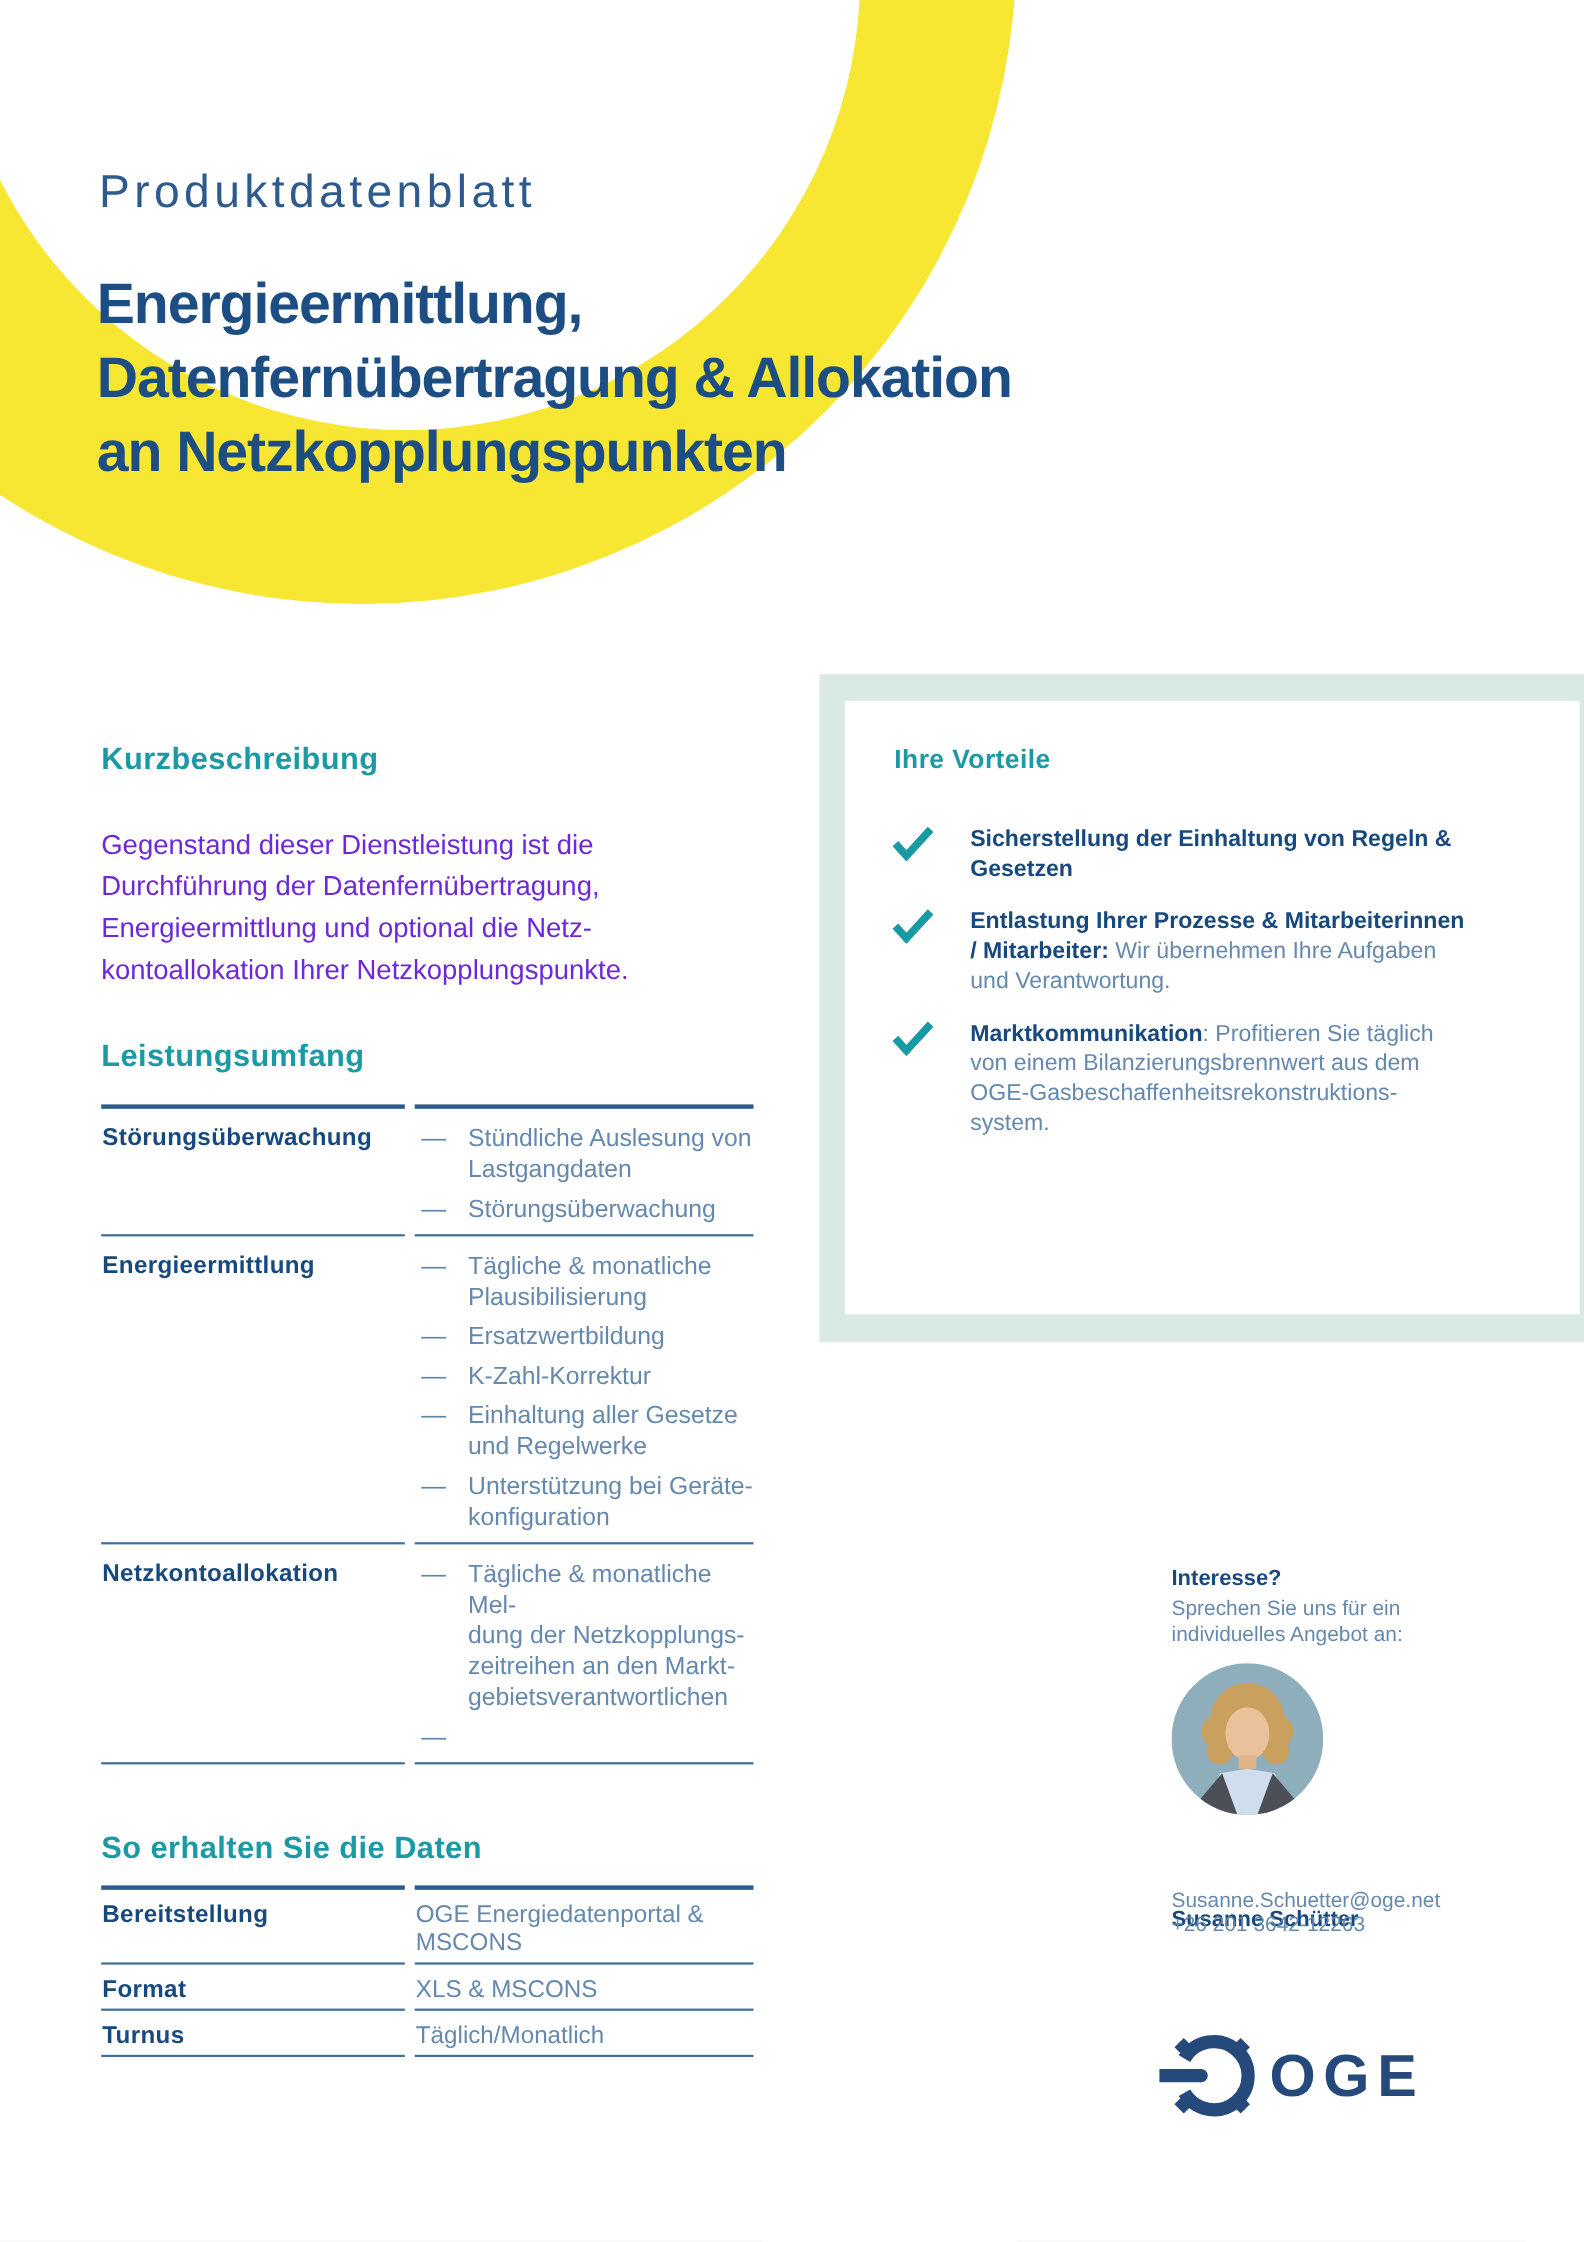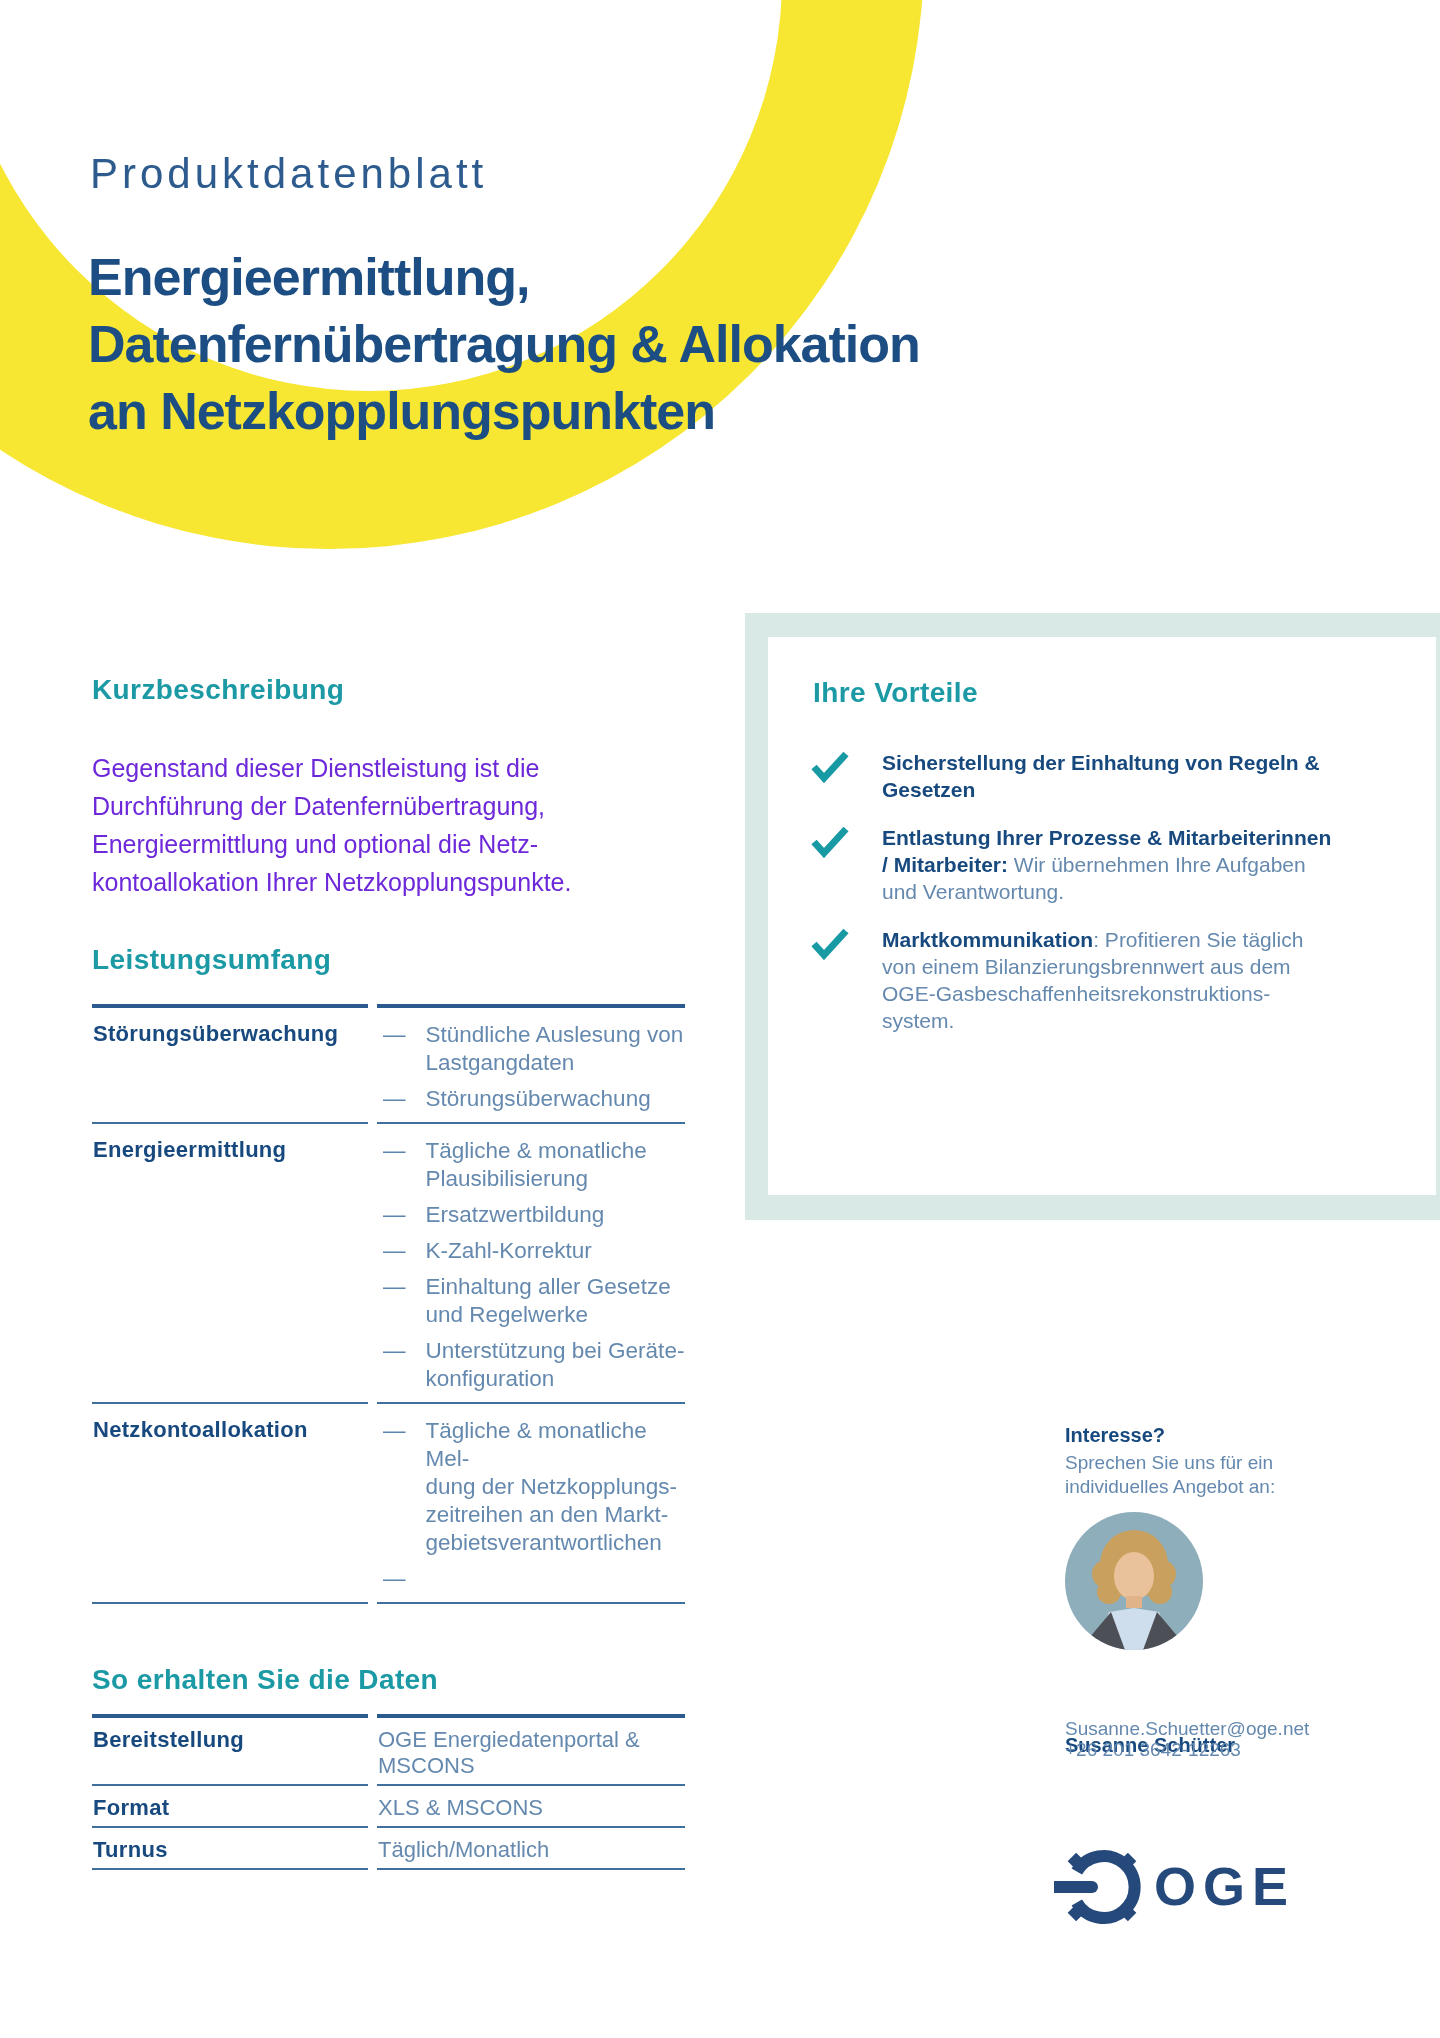--- a/index.html
+++ b/index.html
@@ -50,21 +50,21 @@
   .t2 .t-row .val{padding:9px 0 5px 1px;font-size:22px;line-height:26px;color:#6589AE;white-space:pre-line;}
   .t-item{display:flex;margin-bottom:8px;}
   .t-item:last-child{margin-bottom:0;}
   .t-item .dash{flex:none;margin:0 20px 0 6px;font-size:22.5px;line-height:28px;color:#5E86AC;}
   .t-item .itx{font-size:22.5px;line-height:28px;color:#6589AE;white-space:pre-line;}
   
   .panel{position:absolute;left:745px;top:613px;width:695px;height:607px;background:#D9E9E6;}
   .panel-inner{position:absolute;left:23px;top:24px;right:4px;bottom:25px;background:#ffffff;}
   .panel-inner .sec-hv{
     position:absolute;left:45px;top:40px;margin:0;
-    font-size:28px;font-weight:700;letter-spacing:.4px;color:#1B99A4;
+    font-size:24px;font-weight:700;letter-spacing:.4px;color:#1B99A4;
   }
   .benefits{position:absolute;left:42px;top:112px;}
   .benefit{display:flex;align-items:flex-start;margin-bottom:21px;}
   .benefit .check{flex:none;width:40px;height:32px;margin-top:2px;}
   .benefit .btext{margin-left:32px;width:455px;font-size:21px;line-height:27px;color:#6589AE;}
   .benefit .btext b{color:#17497E;font-weight:700;}
   
   .contact{position:absolute;left:1065px;top:1424px;width:330px;font-size:19px;line-height:23.5px;color:#6589AE;}
   .c-head{position:absolute;left:0;top:0;font-size:20px;font-weight:700;color:#17497E;}
   .c-intro{position:absolute;left:0;top:27px;white-space:pre-line;}

